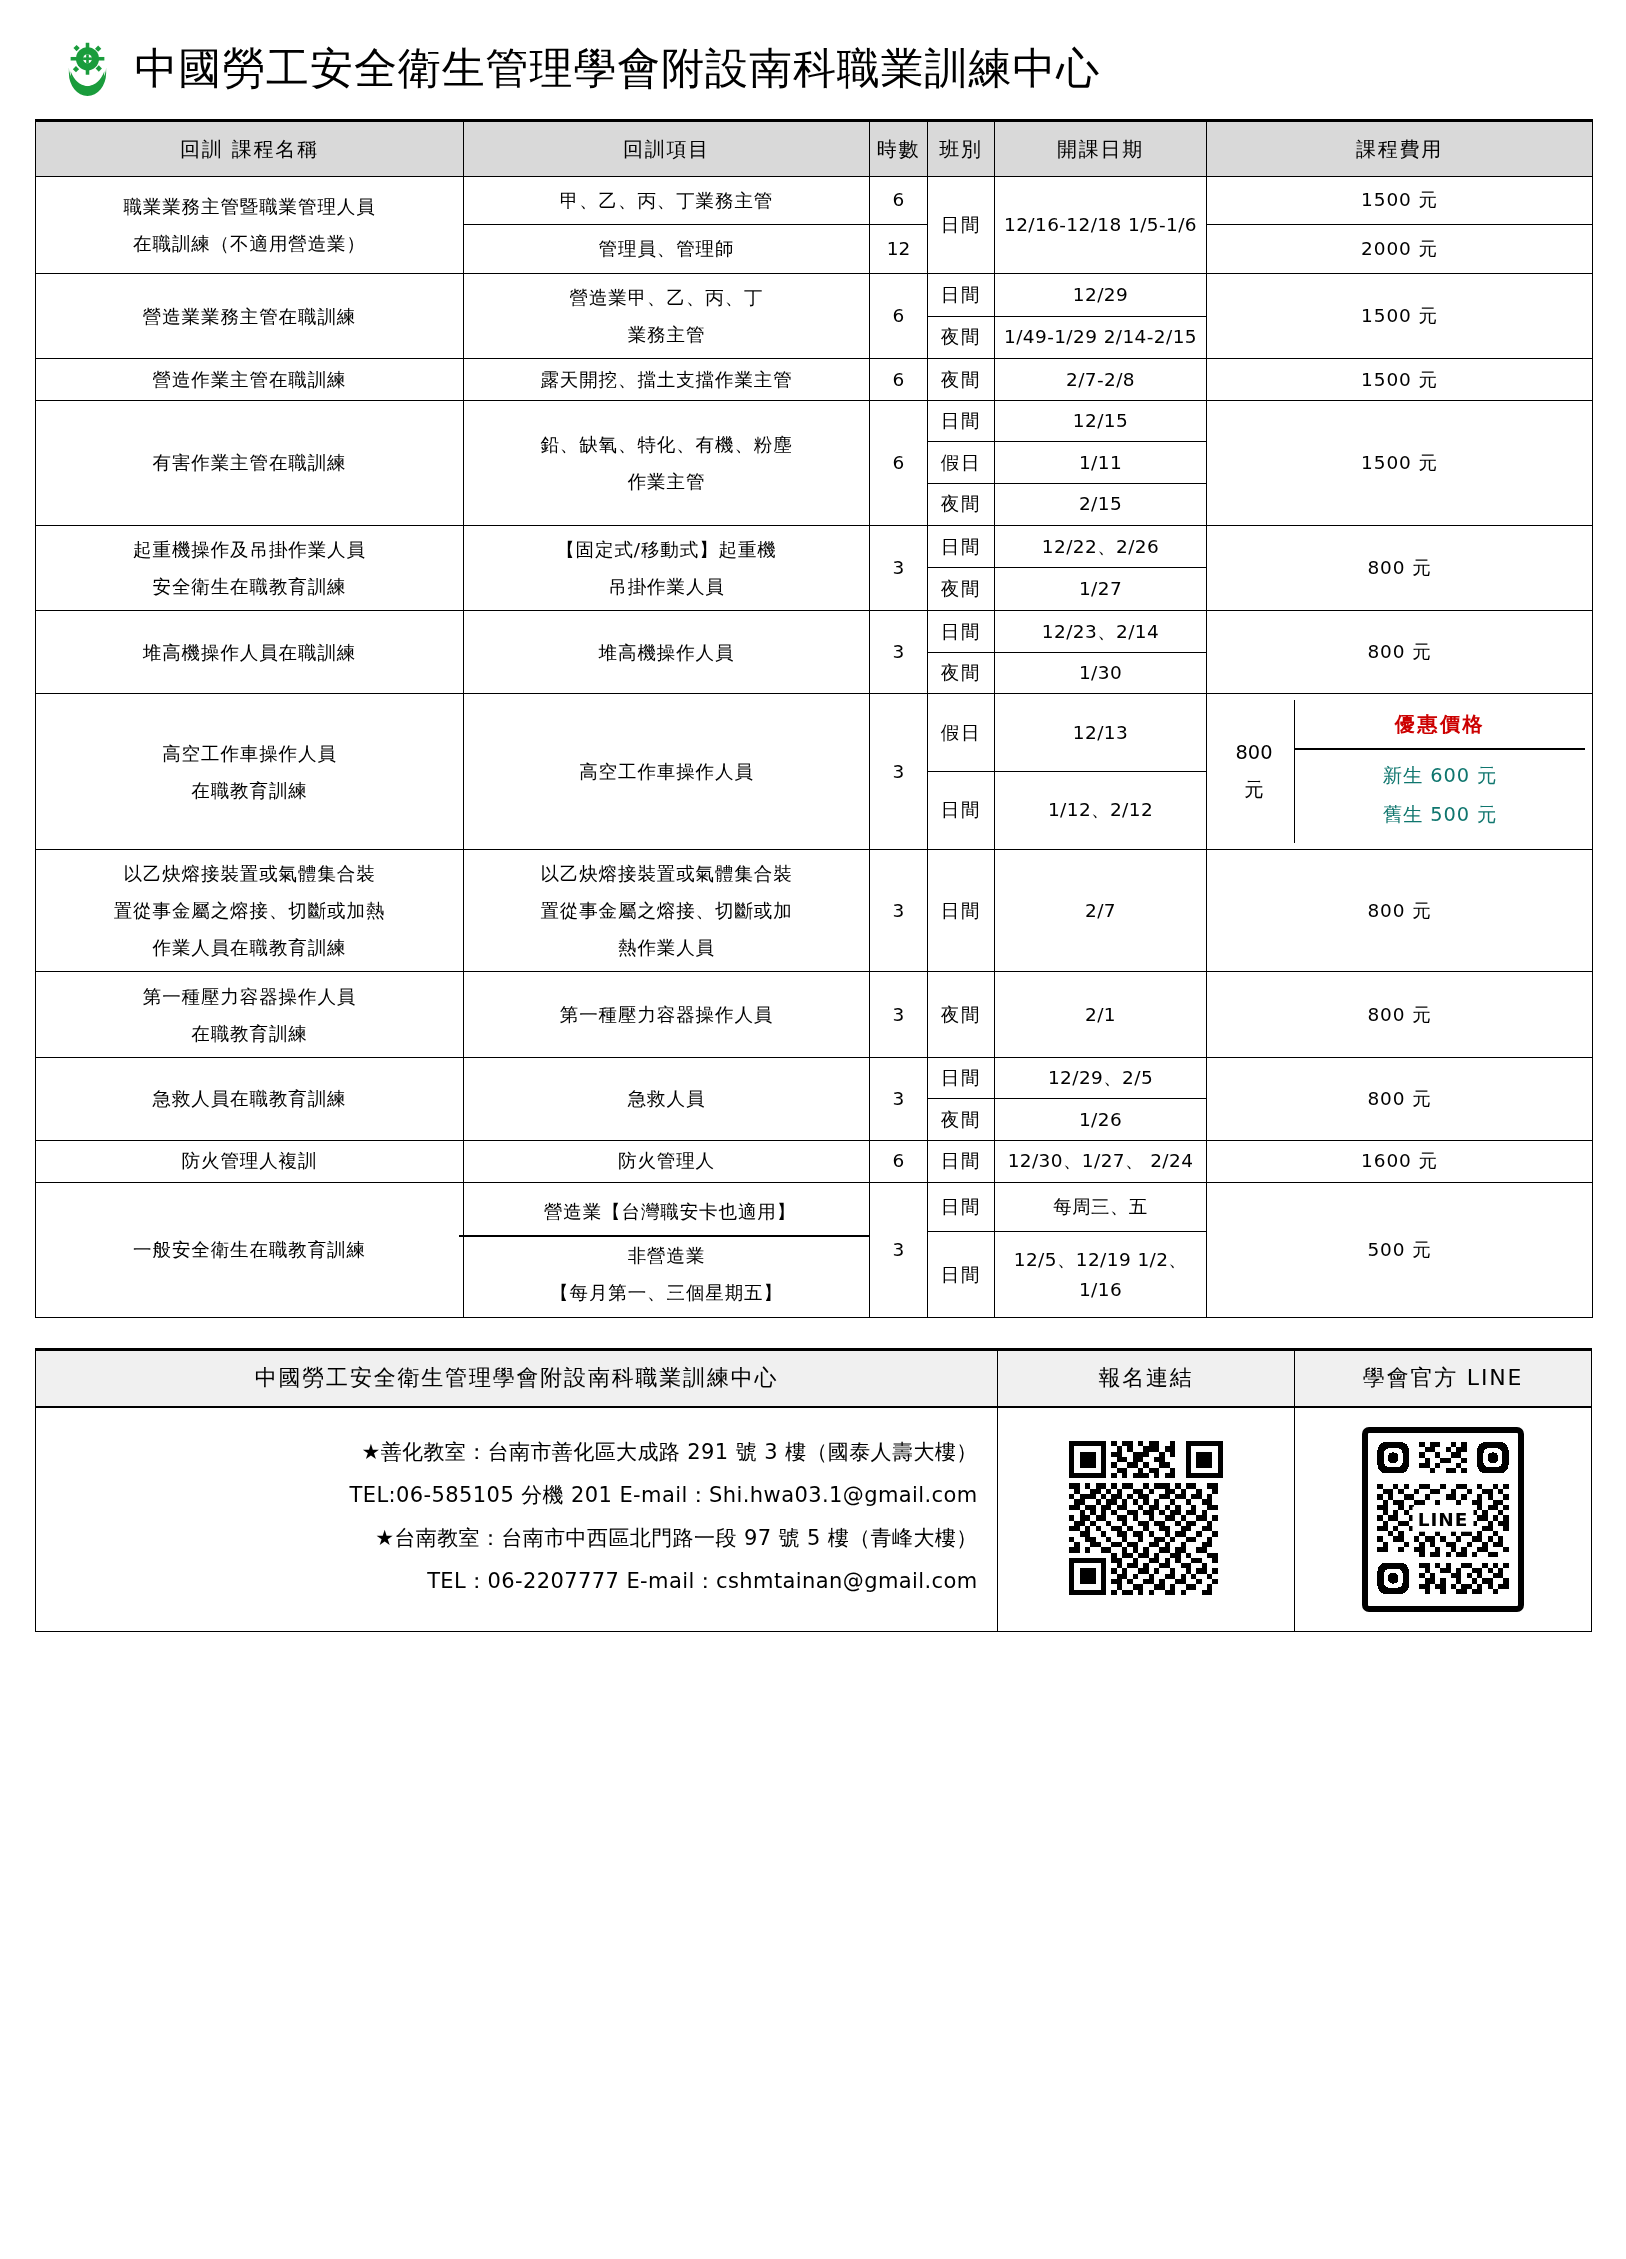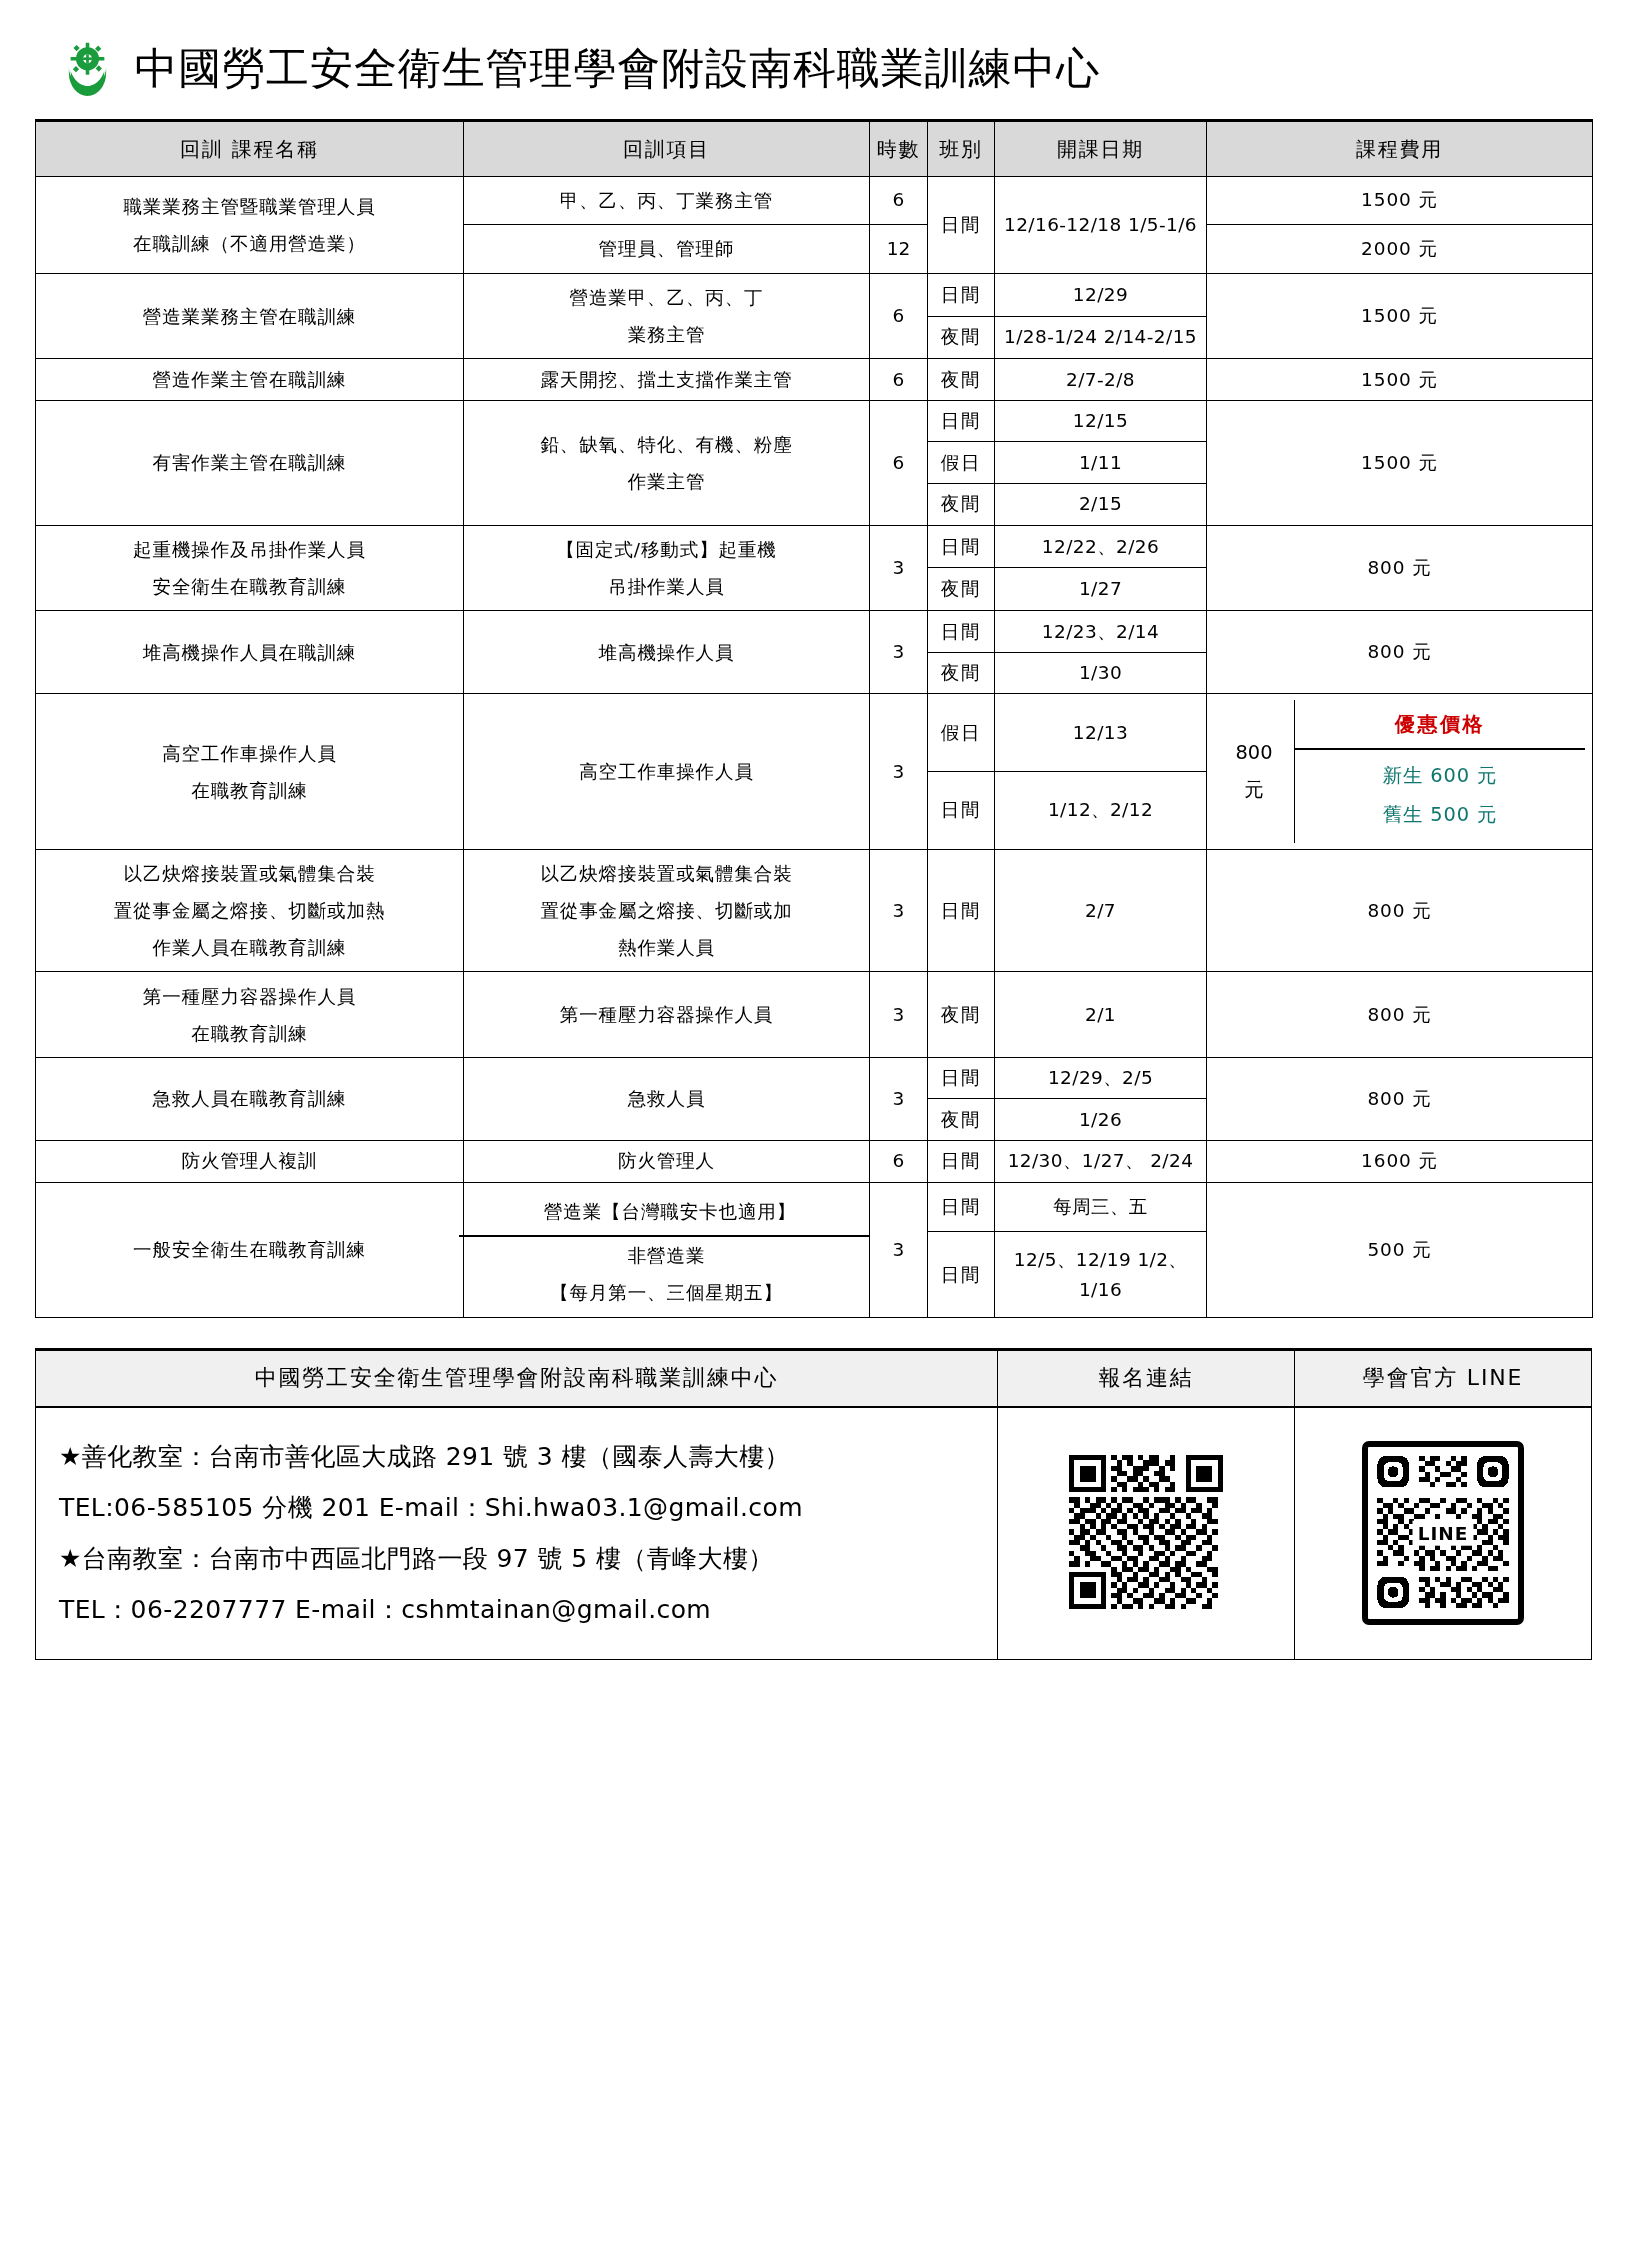--- a/index.html
+++ b/index.html
@@ -92,22 +92,22 @@
     border:1.3px solid #000; font-weight:normal;
   }
   table.foot thead th {
     background:#f0f0f0; font-size:22px; padding:12.4px 3.5px; letter-spacing:1.8px;
     border-top:3.5px solid #000; border-bottom:2.6px solid #000;
   }
   .fcol-1 { width:962px; }
   .fcol-2 { width:297px; }
   .fcol-3 { width:297px; }
   td.contact {
-    text-align:left; vertical-align:top; padding:23px 19.4px 23px 23px;
-    font-size:25px; line-height:2.05; letter-spacing:0.4px;
+    text-align:right; vertical-align:top; padding:23px 19.4px 23px 23px;
+    font-size:21px; line-height:2.05; letter-spacing:0.4px;
   }
   td.contact .line { white-space:nowrap; }
   td.qr { text-align:center; vertical-align:middle; padding:19.4px 8.8px; }
   .tbl-foot-bottom td { border-bottom:3.5px solid #000; }
 
   .qr-img { display:inline-block; }
   .line-qr-box {
     display:inline-block; border:6.2px solid #000; border-radius:7px;
     padding:8.8px; position:relative; background:#fff;
   }
@@ -207,21 +207,21 @@
           <span class="ln">業務主管</span>
         </td>
         <td class="hours" rowspan="2">6</td>
         <td class="shift">日間</td>
         <td class="date">12/29</td>
         <td class="fee" rowspan="2">1500 元</td>
       </tr>
       <tr class="grp-end">
         <td class="shift">夜間</td>
         <td class="date">
-          <span class="ln">1/28-1/24</span>
+          <span class="ln">1/49-1/29</span>
           <span class="ln">2/14-2/15</span>
         </td>
       </tr>
 
       <tr class="grp-end">
         <td class="name">營造作業主管在職訓練</td>
         <td class="item">露天開挖、擋土支擋作業主管</td>
         <td class="hours">6</td>
         <td class="shift">夜間</td>
         <td class="date">2/7-2/8</td>

